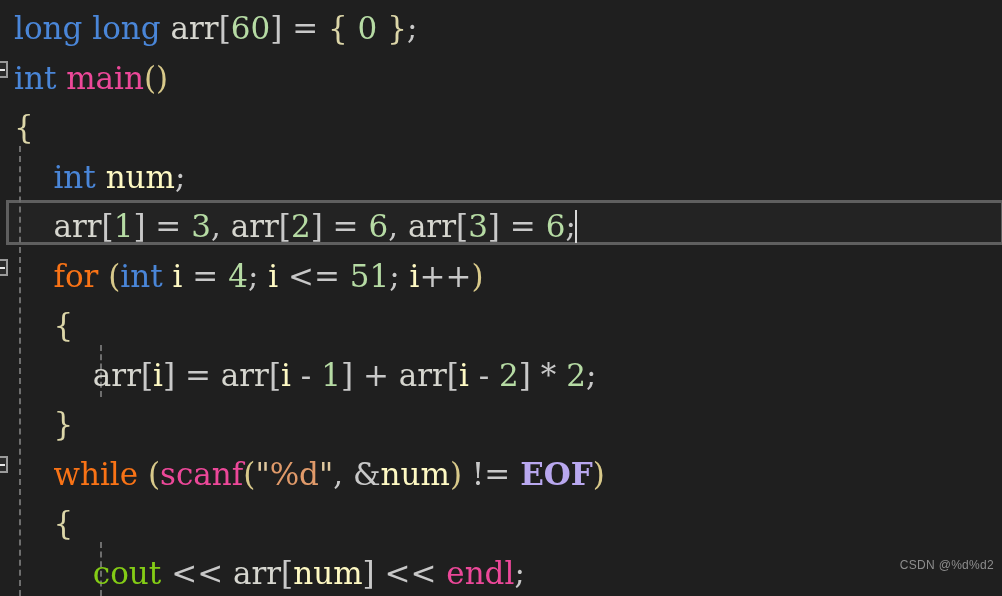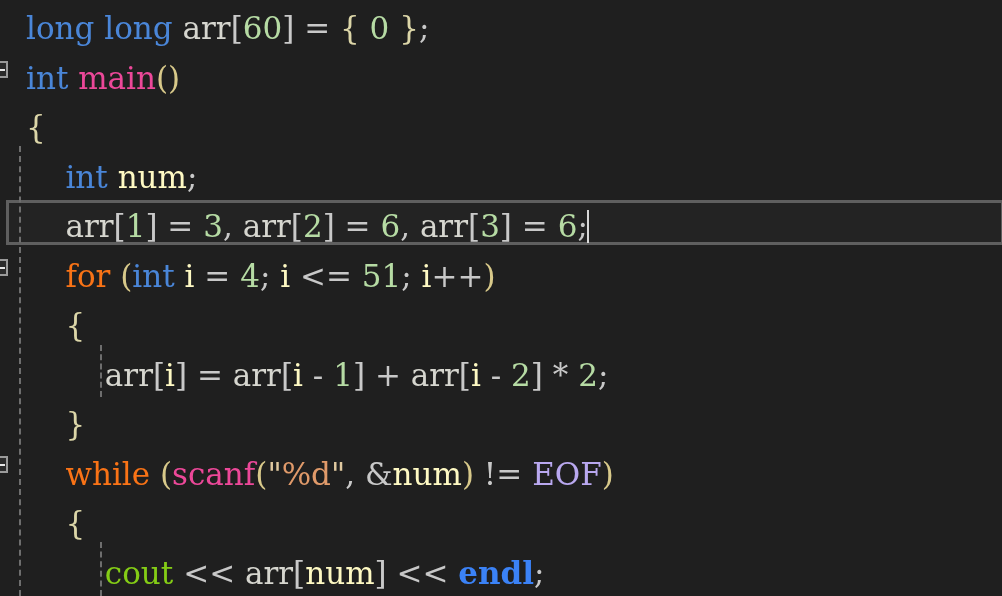--- a/index.html
+++ b/index.html
@@ -73,49 +73,48 @@
     left: 0;
     top: 0;
     z-index: 3;
     white-space: pre;
     padding-top: 4px;
   }
   .line {
     height: 49.5px;
     padding-left: 14px;
     white-space: pre;
-    margin-left: 12px;
   }
   .caret {
     display: inline-block;
     width: 2px;
     height: 33px;
     background: #d8d8d8;
     vertical-align: -6px;
     margin-left: -1px;
   }
 
   
   .t-kw      { color: #4a86d8; }   
   .t-ctrl    { color: #f97316; }   
   .t-plain   { color: #d8d8d8; }
   .t-ident   { color: #d6d6cf; }   
   .t-var     { color: #fef9c3; }   
   .t-num     { color: #b6dba4; }   
   .t-func    { color: #ec4899; }   
-  .t-macro   { color: #b9a8ef; }   
+  .t-macro   { color: #b9a8ef; font-weight: bold; }   
   .t-str     { color: #e09a6a; }   
   .t-quote   { color: #e0c9a0; }
   .t-brace   { color: #dcd6a8; }   
   .t-bracket { color: #c9c9c9; }   
   .t-paren   { color: #d8c98a; }
   .t-op      { color: #c8c8c8; }
   .t-punct   { color: #c8c8c8; }
   .t-stdobj  { color: #84cc16; }
-  .t-endl    { color: #3b82f6; font-weight: bold; }
+  .t-endl    { color: #ec4899; }
 
   
   .watermark {
     position: absolute;
     right: 8px;
     bottom: 6px;
     font-family: "Liberation Sans", sans-serif;
     font-size: 12px;
     color: #8d8d8d;
     letter-spacing: 0.3px;
@@ -134,13 +133,14 @@
   </div>
 
   <div class="guide" style="left:19px;  top:146px; height:450px;"></div>
   <div class="guide" style="left:100px; top:345px; height:52px;"></div>
   <div class="guide" style="left:100px; top:542px; height:54px;"></div>
 
   <div class="current-line" style="top:200px;"></div>
 
   <div class="code" id="code-root"><div class="line"><span class="t-kw">long</span><span class="t-plain"> </span><span class="t-kw">long</span><span class="t-plain"> </span><span class="t-ident">arr</span><span class="t-bracket">[</span><span class="t-num">60</span><span class="t-bracket">]</span><span class="t-plain"> </span><span class="t-op">=</span><span class="t-plain"> </span><span class="t-brace">{</span><span class="t-plain"> </span><span class="t-num">0</span><span class="t-plain"> </span><span class="t-brace">}</span><span class="t-punct">;</span></div><div class="line"><span class="t-kw">int</span><span class="t-plain"> </span><span class="t-func">main</span><span class="t-paren">(</span><span class="t-paren">)</span></div><div class="line"><span class="t-brace">{</span></div><div class="line"><span class="t-plain">    </span><span class="t-kw">int</span><span class="t-plain"> </span><span class="t-var">num</span><span class="t-punct">;</span></div><div class="line"><span class="t-plain">    </span><span class="t-ident">arr</span><span class="t-bracket">[</span><span class="t-num">1</span><span class="t-bracket">]</span><span class="t-plain"> </span><span class="t-op">=</span><span class="t-plain"> </span><span class="t-num">3</span><span class="t-punct">,</span><span class="t-plain"> </span><span class="t-ident">arr</span><span class="t-bracket">[</span><span class="t-num">2</span><span class="t-bracket">]</span><span class="t-plain"> </span><span class="t-op">=</span><span class="t-plain"> </span><span class="t-num">6</span><span class="t-punct">,</span><span class="t-plain"> </span><span class="t-ident">arr</span><span class="t-bracket">[</span><span class="t-num">3</span><span class="t-bracket">]</span><span class="t-plain"> </span><span class="t-op">=</span><span class="t-plain"> </span><span class="t-num">6</span><span class="t-punct">;</span><span class="caret"></span></div><div class="line"><span class="t-plain">    </span><span class="t-ctrl">for</span><span class="t-plain"> </span><span class="t-paren">(</span><span class="t-kw">int</span><span class="t-plain"> </span><span class="t-var">i</span><span class="t-plain"> </span><span class="t-op">=</span><span class="t-plain"> </span><span class="t-num">4</span><span class="t-punct">;</span><span class="t-plain"> </span><span class="t-var">i</span><span class="t-plain"> </span><span class="t-op">&lt;=</span><span class="t-plain"> </span><span class="t-num">51</span><span class="t-punct">;</span><span class="t-plain"> </span><span class="t-var">i</span><span class="t-op">++</span><span class="t-paren">)</span></div><div class="line"><span class="t-plain">    </span><span class="t-brace">{</span></div><div class="line"><span class="t-plain">        </span><span class="t-ident">arr</span><span class="t-bracket">[</span><span class="t-var">i</span><span class="t-bracket">]</span><span class="t-plain"> </span><span class="t-op">=</span><span class="t-plain"> </span><span class="t-ident">arr</span><span class="t-bracket">[</span><span class="t-var">i</span><span class="t-plain"> </span><span class="t-op">-</span><span class="t-plain"> </span><span class="t-num">1</span><span class="t-bracket">]</span><span class="t-plain"> </span><span class="t-op">+</span><span class="t-plain"> </span><span class="t-ident">arr</span><span class="t-bracket">[</span><span class="t-var">i</span><span class="t-plain"> </span><span class="t-op">-</span><span class="t-plain"> </span><span class="t-num">2</span><span class="t-bracket">]</span><span class="t-plain"> </span><span class="t-op">*</span><span class="t-plain"> </span><span class="t-num">2</span><span class="t-punct">;</span></div><div class="line"><span class="t-plain">    </span><span class="t-brace">}</span></div><div class="line"><span class="t-plain">    </span><span class="t-ctrl">while</span><span class="t-plain"> </span><span class="t-paren">(</span><span class="t-func">scanf</span><span class="t-paren">(</span><span class="t-quote">"</span><span class="t-str">%d</span><span class="t-quote">"</span><span class="t-punct">,</span><span class="t-plain"> </span><span class="t-op">&amp;</span><span class="t-var">num</span><span class="t-paren">)</span><span class="t-plain"> </span><span class="t-op">!=</span><span class="t-plain"> </span><span class="t-macro">EOF</span><span class="t-paren">)</span></div><div class="line"><span class="t-plain">    </span><span class="t-brace">{</span></div><div class="line"><span class="t-plain">        </span><span class="t-stdobj">cout</span><span class="t-plain"> </span><span class="t-op">&lt;&lt;</span><span class="t-plain"> </span><span class="t-ident">arr</span><span class="t-bracket">[</span><span class="t-var">num</span><span class="t-bracket">]</span><span class="t-plain"> </span><span class="t-op">&lt;&lt;</span><span class="t-plain"> </span><span class="t-endl">endl</span><span class="t-punct">;</span></div></div>
 
+  <div class="watermark">CSDN @%d%d2</div>
 </div>
 
 </body></html>

